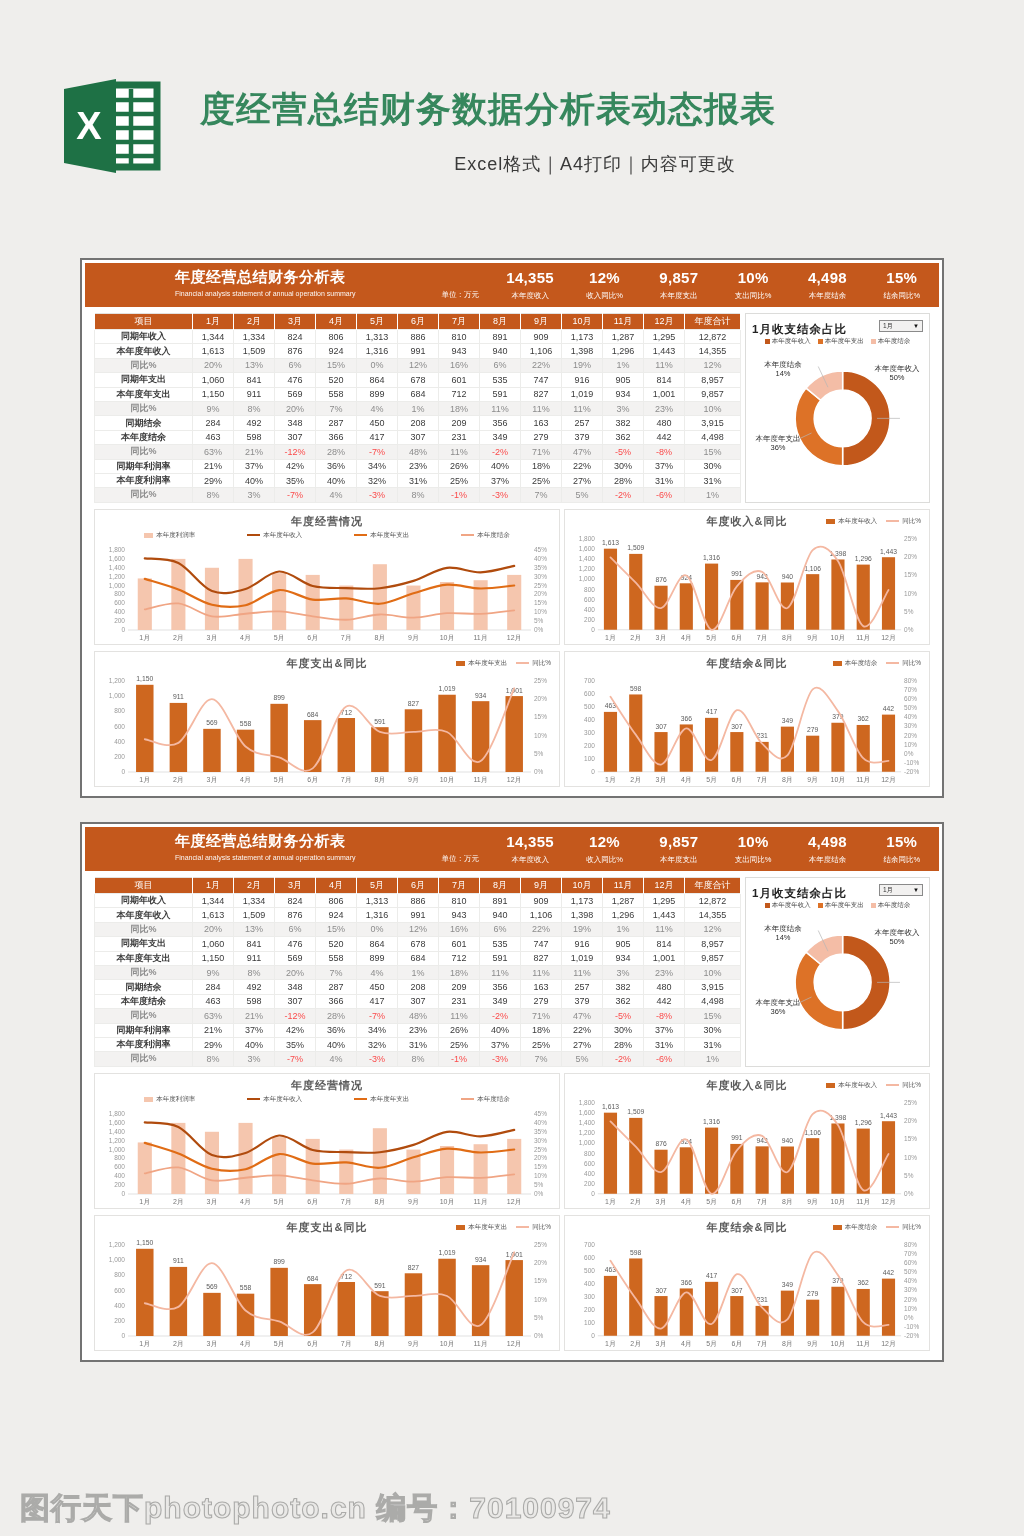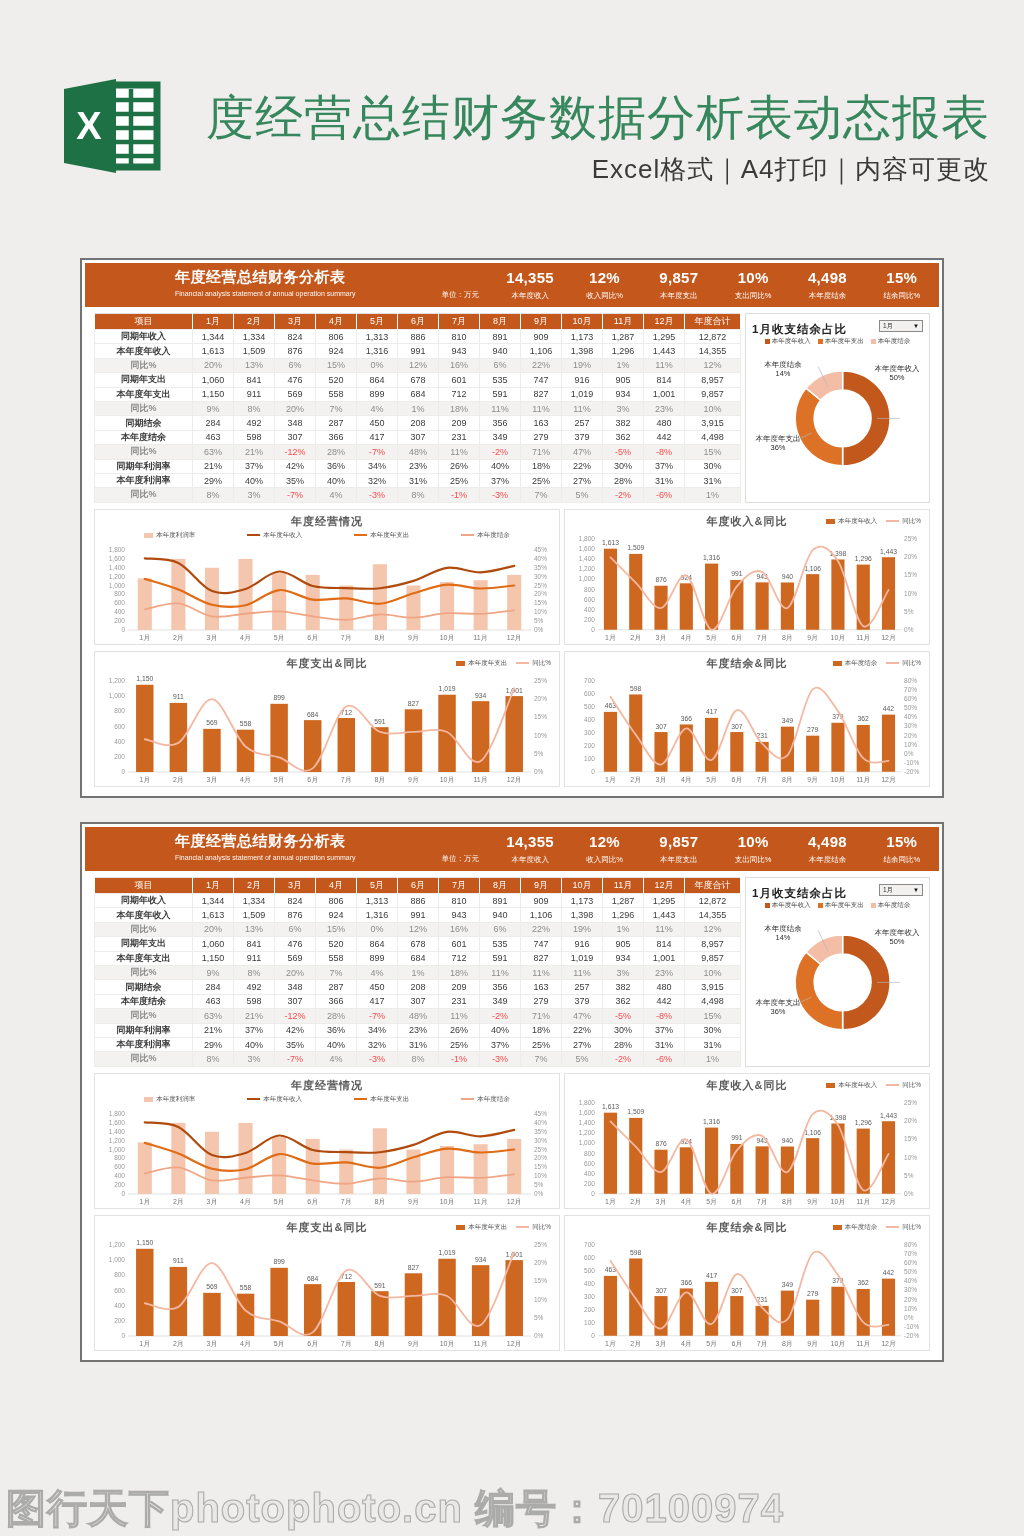--- a/index.html
+++ b/index.html
@@ -2,24 +2,24 @@
 <html><head>
 <meta charset="utf-8">
 <style>
   html,body{margin:0;padding:0}
   body{width:1024px;height:1536px;background:#efeeec;position:relative;
        font-family:"Liberation Sans","DejaVu Sans",sans-serif;-webkit-font-smoothing:antialiased}
   svg{font-family:"Liberation Sans","DejaVu Sans",sans-serif}
 
   
   .masthead-icon{position:absolute;left:56px;top:76px;width:108px;height:98px}
-  .masthead-title{position:absolute;left:200px;top:86px;width:790px;text-align:right;
-       font-size:48px;font-weight:normal;color:#36875d;letter-spacing:1px;white-space:nowrap}
-  .masthead-sub{position:absolute;left:200px;top:152px;width:790px;text-align:right;
-       font-size:26px;color:#3a3a3a;letter-spacing:1px}
+  .masthead-title{position:absolute;left:200px;top:86px;width:790px;text-align:left;
+       font-size:35px;font-weight:bold;color:#36875d;letter-spacing:1px;white-space:nowrap}
+  .masthead-sub{position:absolute;left:200px;top:152px;width:790px;text-align:center;
+       font-size:18px;color:#3a3a3a;letter-spacing:1px}
 
   
   .panel{position:absolute;left:80px;width:864px;background:#fff;border:2px solid #737373;
        box-sizing:border-box;padding:3px}
   #panel-slot-1{top:258px}
   #panel-slot-2{top:822px}
 
   .orange-bar{height:44px;background:#c4581c;color:#fff;display:flex;align-items:stretch}
   .ph-left{width:300px;box-sizing:border-box;padding:5px 0 0 90px}
   .ph-title{font-size:15px;font-weight:bold;letter-spacing:.5px;white-space:nowrap}
@@ -74,21 +74,21 @@
   .legend-right{position:absolute;top:7px;right:8px;display:flex;gap:9px}
   .cl-item{display:flex;align-items:center;gap:3px;white-space:nowrap}
   .sw-bar{width:9px;height:5px;display:inline-block}
   .sw-line{width:13px;height:2px;display:inline-block}
   .chart-plot{flex:1;position:relative;margin:1px 3px 2px}
   .chart-plot svg{position:absolute;inset:0;width:100%;height:100%}
 
   
   .watermark{position:absolute;left:0;bottom:0;width:100%;height:56px;display:flex;
        align-items:center;background:#efeeec}
-  .watermark span{font-size:40px;font-weight:bold;letter-spacing:1px;padding-left:6px;
+  .watermark span{font-size:30px;font-weight:bold;letter-spacing:1px;padding-left:20px;
        color:#e9e8e6;-webkit-text-stroke:1.1px #ababa9}
 </style>
 </head>
 <body>
 
 <div class="masthead-icon">
   <svg viewBox="0 0 108 100">
     <rect x="56" y="9" width="45" height="82" fill="#ffffff" stroke="#1e7145" stroke-width="7"></rect>
     <path d="M60 24h38M60 38h38M60 52h38M60 66h38M60 80h38" stroke="#1e7145" stroke-width="4.5" fill="none"></path>
     <path d="M75 13v78" stroke="#1e7145" stroke-width="4.5"></path>

